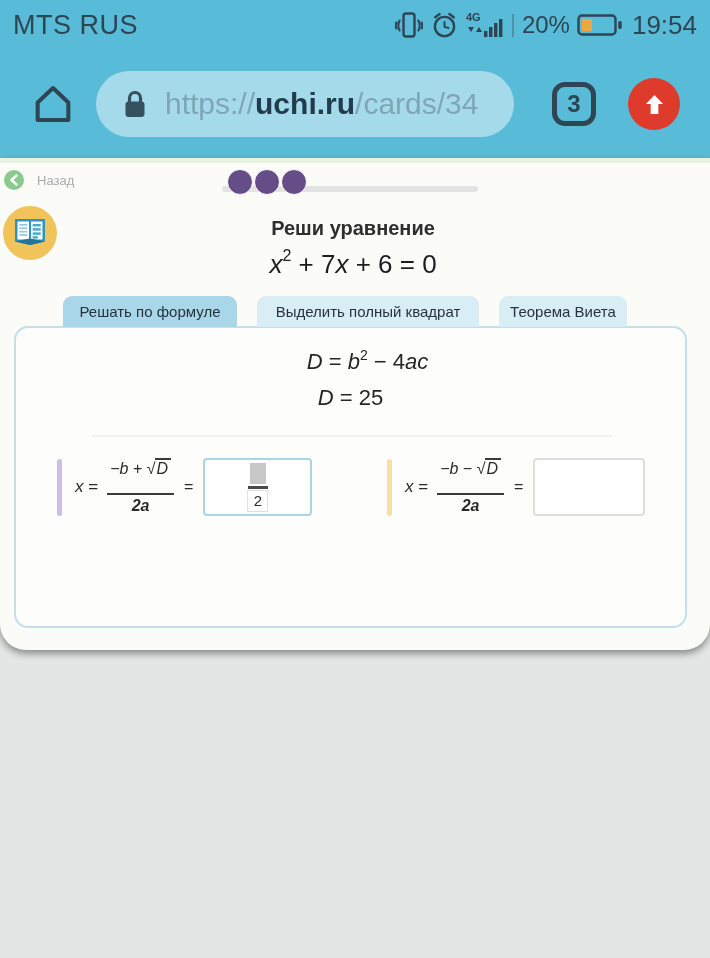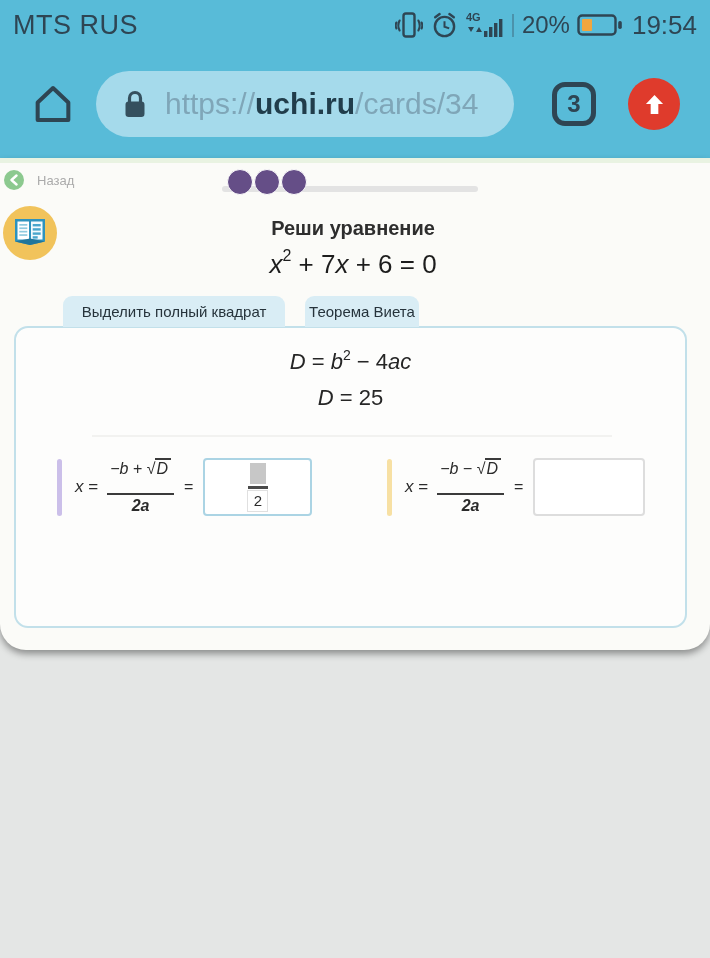--- a/index.html
+++ b/index.html
@@ -53,26 +53,26 @@
   .dot { width:26px; height:26px; border-radius:50%; background:#654E87; border:1px solid #FDFDFD; box-sizing:border-box; }
   .book { position:absolute; top:47px; left:2px; }
   .task-title { position:absolute; top:59px; left:0; width:706px; text-align:center; font-size:20px; font-weight:bold; color:#2E2E2E; }
   .task-eq { position:absolute; top:91px; left:0; width:706px; text-align:center; font-size:26px; color:#1D1D1D; }
   .task-eq i, .math-i { font-style:italic; }
   .task-eq sup { font-size:16px; position:relative; top:-2px; }
   
   .tabs { position:absolute; top:138px; left:63px; display:flex; gap:20px; z-index:2; }
   .tab { height:31px; line-height:32px; text-align:center; font-size:15px; color:#26333B;
          background:#D9EDF5; border-radius:9px 9px 0 0; cursor:pointer; }
-  .tab.t1 { width:174px; } .tab.t2 { width:222px; } .tab.t3 { width:114px; }
+  .tab.t1 { width:174px; } .tab.t2 { width:222px; } .tab.t3 { width:128px; }
   .tab.active { background:#A9D6E8; }
   
   .card { position:absolute; top:168px; left:14px; width:673px; height:302px; background:#FDFDFC;
           border:2px solid #C2E0EA; border-radius:14px; box-sizing:border-box; }
-  .d1 { position:absolute; top:20px; left:0; width:100%; text-align:center; font-size:22px; color:#262626; }
+  .d1 { position:absolute; top:20px; left:17px; width:100%; text-align:center; font-size:22px; color:#262626; }
   .d2 { position:absolute; top:57px; left:0; width:100%; text-align:center; font-size:22px; color:#262626; }
   .d1 sup { font-size:14px; position:relative; top:-1px; }
   .divider { position:absolute; top:107px; left:76px; width:520px; height:2px; background:#F2F2F0; }
   .sol { position:absolute; top:128px; height:62px; display:flex; align-items:center; }
   .sol.left { left:41px; } .sol.right { left:371px; }
   .accent { width:5px; height:57px; border-radius:3px; flex:0 0 auto; }
   .accent.purple { background:#CBBFE9; }
   .accent.yellow { background:#F7E0A3; }
   .xeq { margin-left:13px; font-size:17px; color:#2B2B2B; white-space:nowrap; }
   .frac { margin-left:9px; display:flex; flex-direction:column; align-items:center; font-size:16px; color:#2B2B2B; }
@@ -202,20 +202,21 @@
         <rect x="30.7" y="31.2" width="5" height="2.4" fill="#4AA6CC"></rect>
         <path d="M13 36.5 L28 33.5 L43 36.5 L28 40 Z" fill="#20759B"></path>
       </svg>
     </div>
 
     <div class="task-title">Реши уравнение</div>
 
     <div class="task-eq"><i>x</i><sup>2</sup><span> + 7</span><i>x</i><span> + 6 = 0</span></div>
 
     <div class="tabs">
+      <div class="tab t1 active">Решать по формуле</div>
       <div class="tab t2">Выделить полный квадрат</div>
       <div class="tab t3">Теорема Виета</div>
     </div>
 
     <div class="card">
 
       <div class="d1"><i class="math-i">D</i><span> = </span><i class="math-i">b</i><sup>2</sup><span> − 4</span><i class="math-i">ac</i></div>
 
       <div class="d2"><i class="math-i">D</i><span> = 25</span></div>
 

